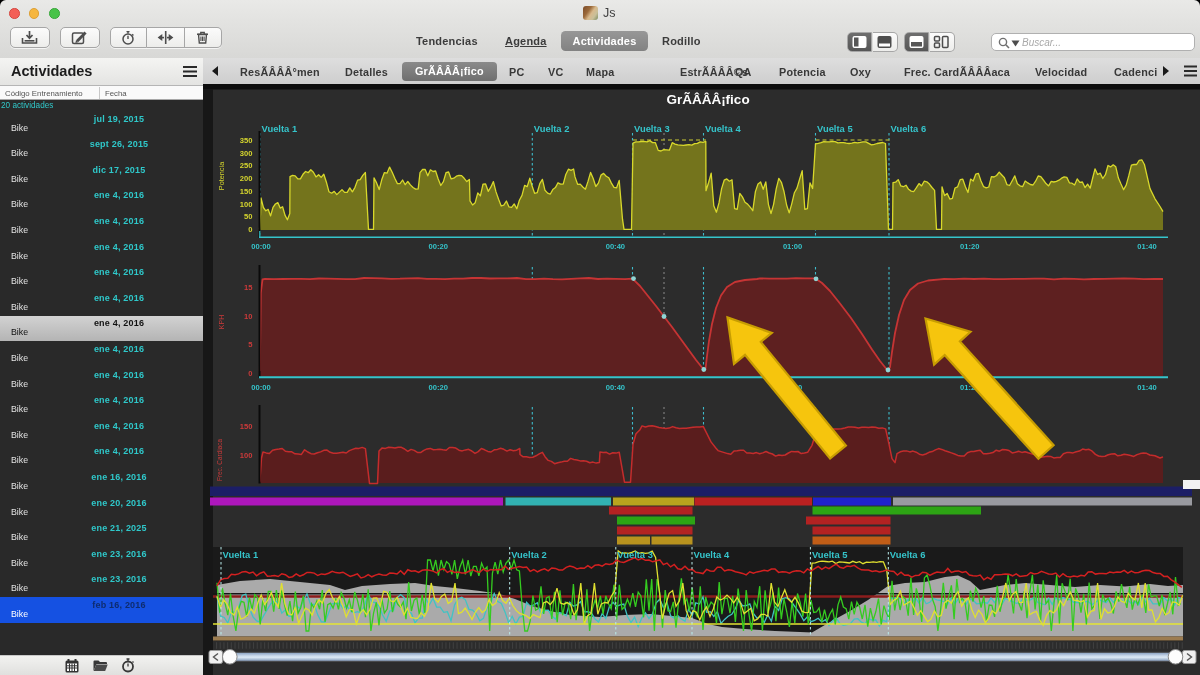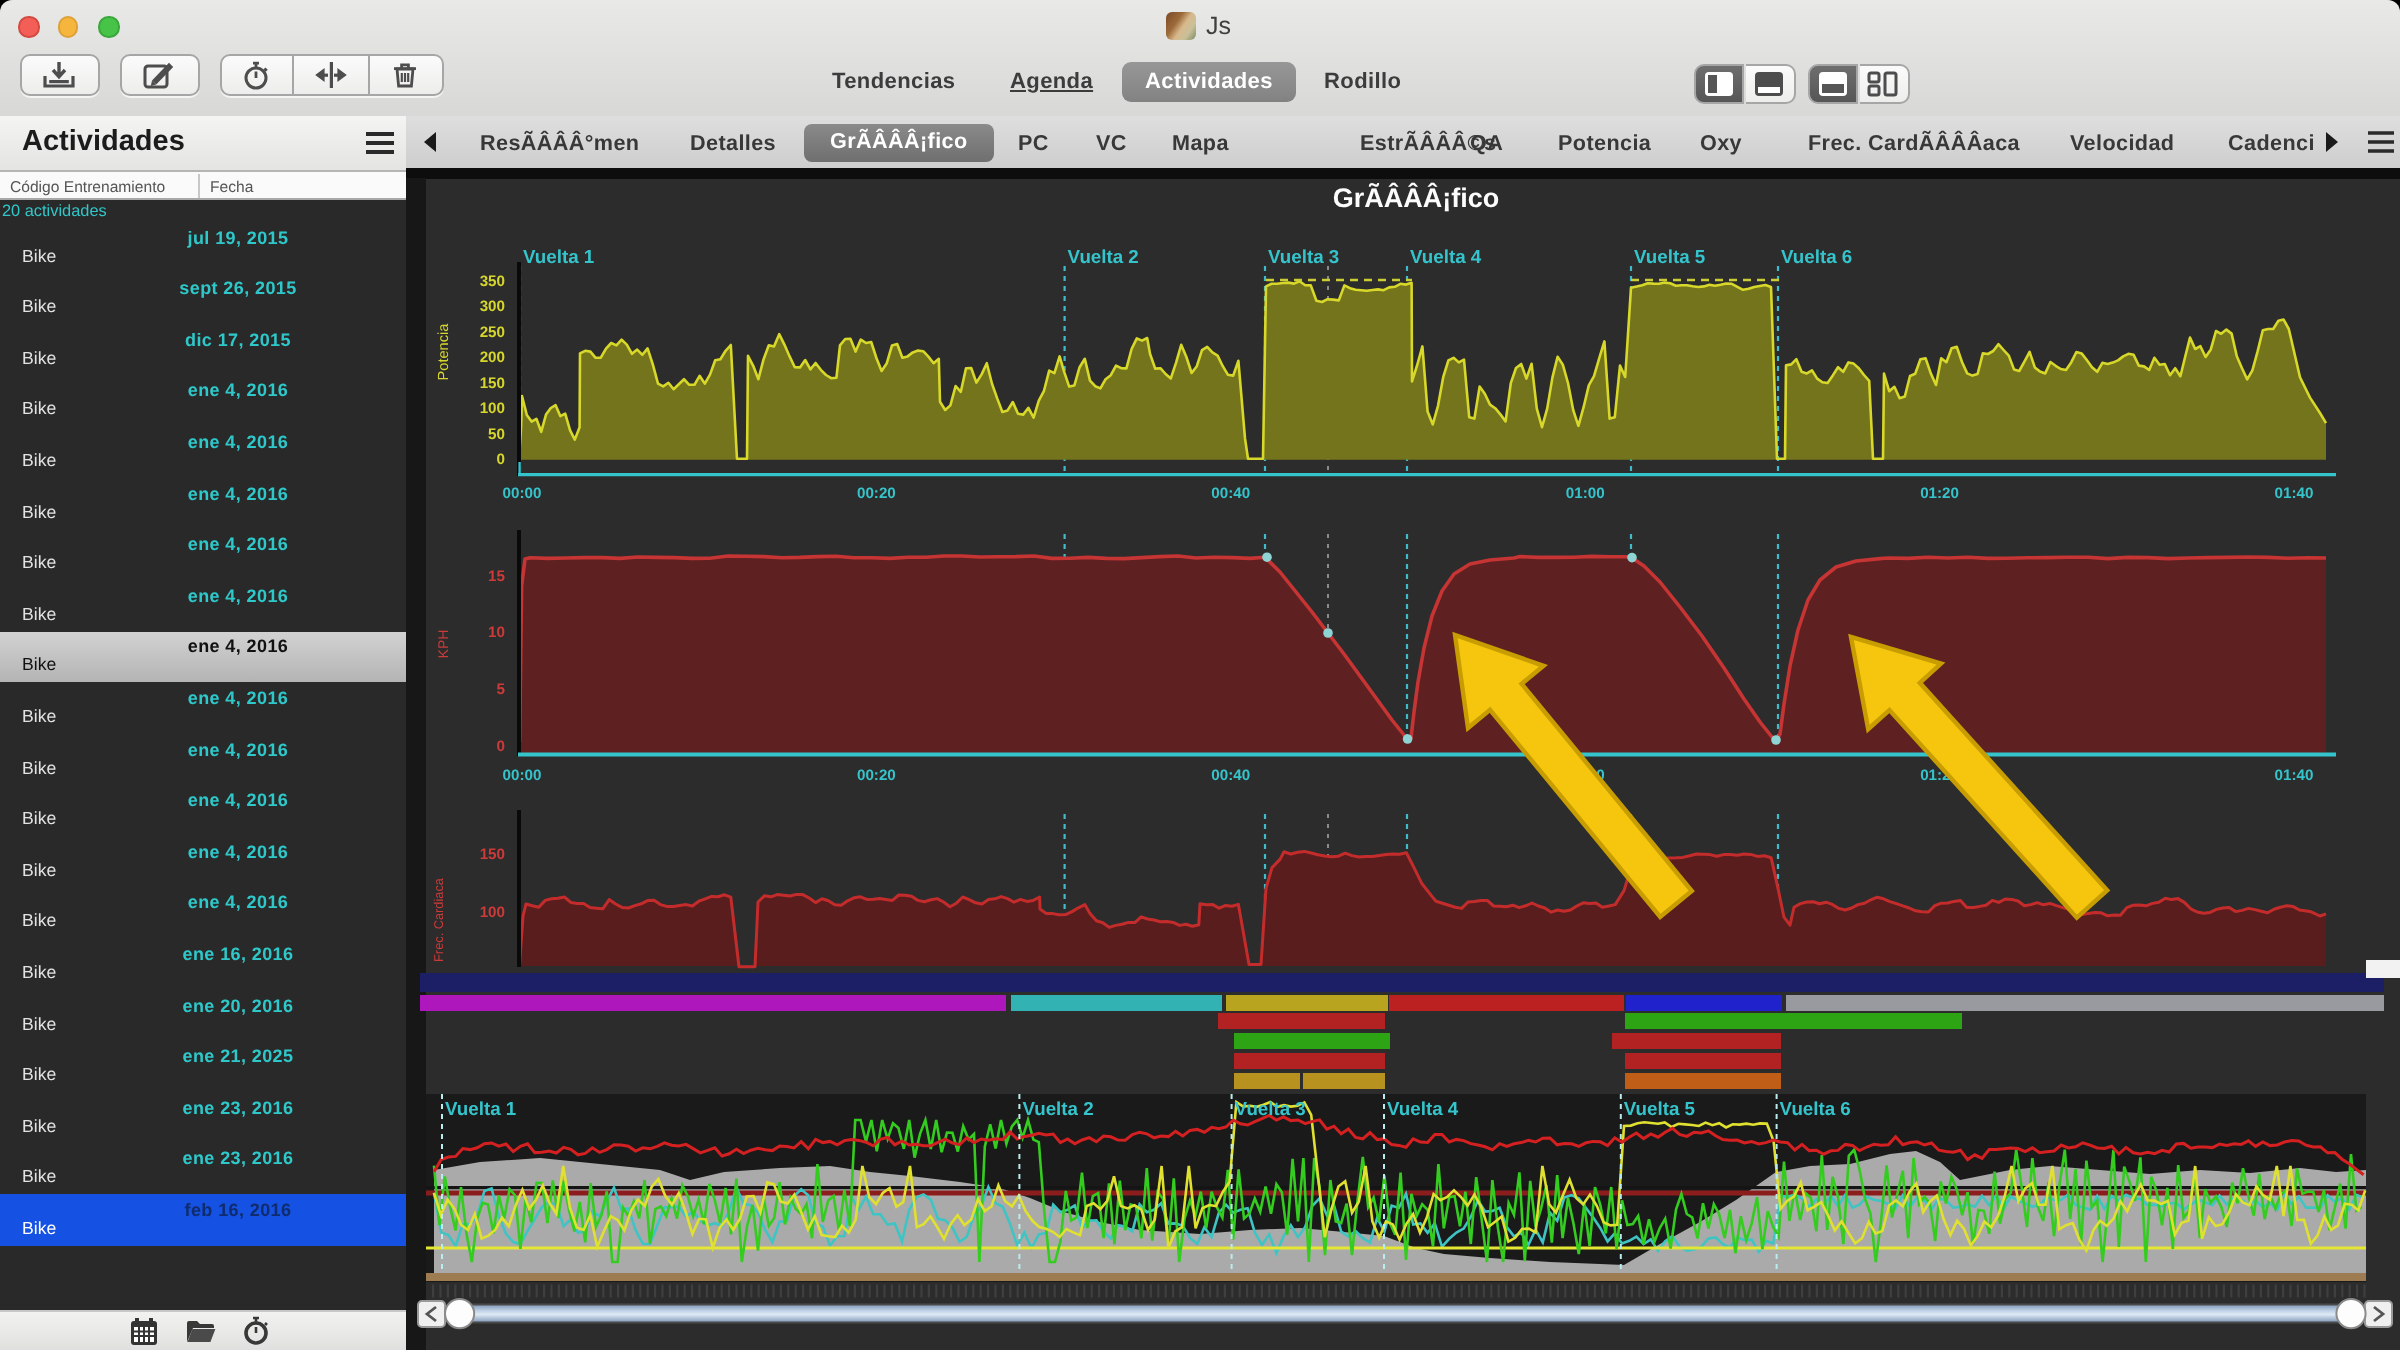--- a/index.html
+++ b/index.html
@@ -136,20 +136,30 @@
   <div class="vbtn lt" style="left:930px;border-left:none;border-radius:0 5px 5px 0;">
     <svg width="23" height="18" viewBox="0 0 23 18">
         <g fill="none" stroke="#4d4d4d" stroke-width="1.5">
     <rect x="4.5" y="3.5" width="5" height="4.5" rx="1"></rect>
           <rect x="4.5" y="10" width="5" height="4.5" rx="1"></rect>
     <rect x="12.5" y="3.5" width="5.5" height="11" rx="1"></rect>
         </g>
       </svg>
   </div>
 
+  <div id="search">
+    <svg class="abs" style="left:6px;top:3px;" width="12" height="12" viewBox="0 0 12 12">
+      <circle cx="5" cy="5" r="3.6" fill="none" stroke="#6f6f6f" stroke-width="1.4"></circle>
+      <path d="M7.8 7.8 L11 11" stroke="#6f6f6f" stroke-width="1.6"></path>
+      </svg>
+    <svg class="abs" style="left:19px;top:6px;" width="9" height="7" viewBox="0 0 9 7">
+      <path d="M0.5 0.5 H8.5 L4.5 6.5 Z" fill="#4d4d4d"></path>
+      </svg>
+    <span class="ph">Buscar...</span>
+  </div>
 </div>
 
 <div id="sidebar">
   <div id="sb-head">
       <b>Actividades</b>
     <svg class="abs" style="left:183px;top:7px;" width="14" height="13" viewBox="0 0 14 13">
       <g stroke="#2a2a2a" stroke-width="2">
           <path d="M0 2 H14 M0 6.5 H14 M0 11 H14"></path>
         </g>
       </svg>

